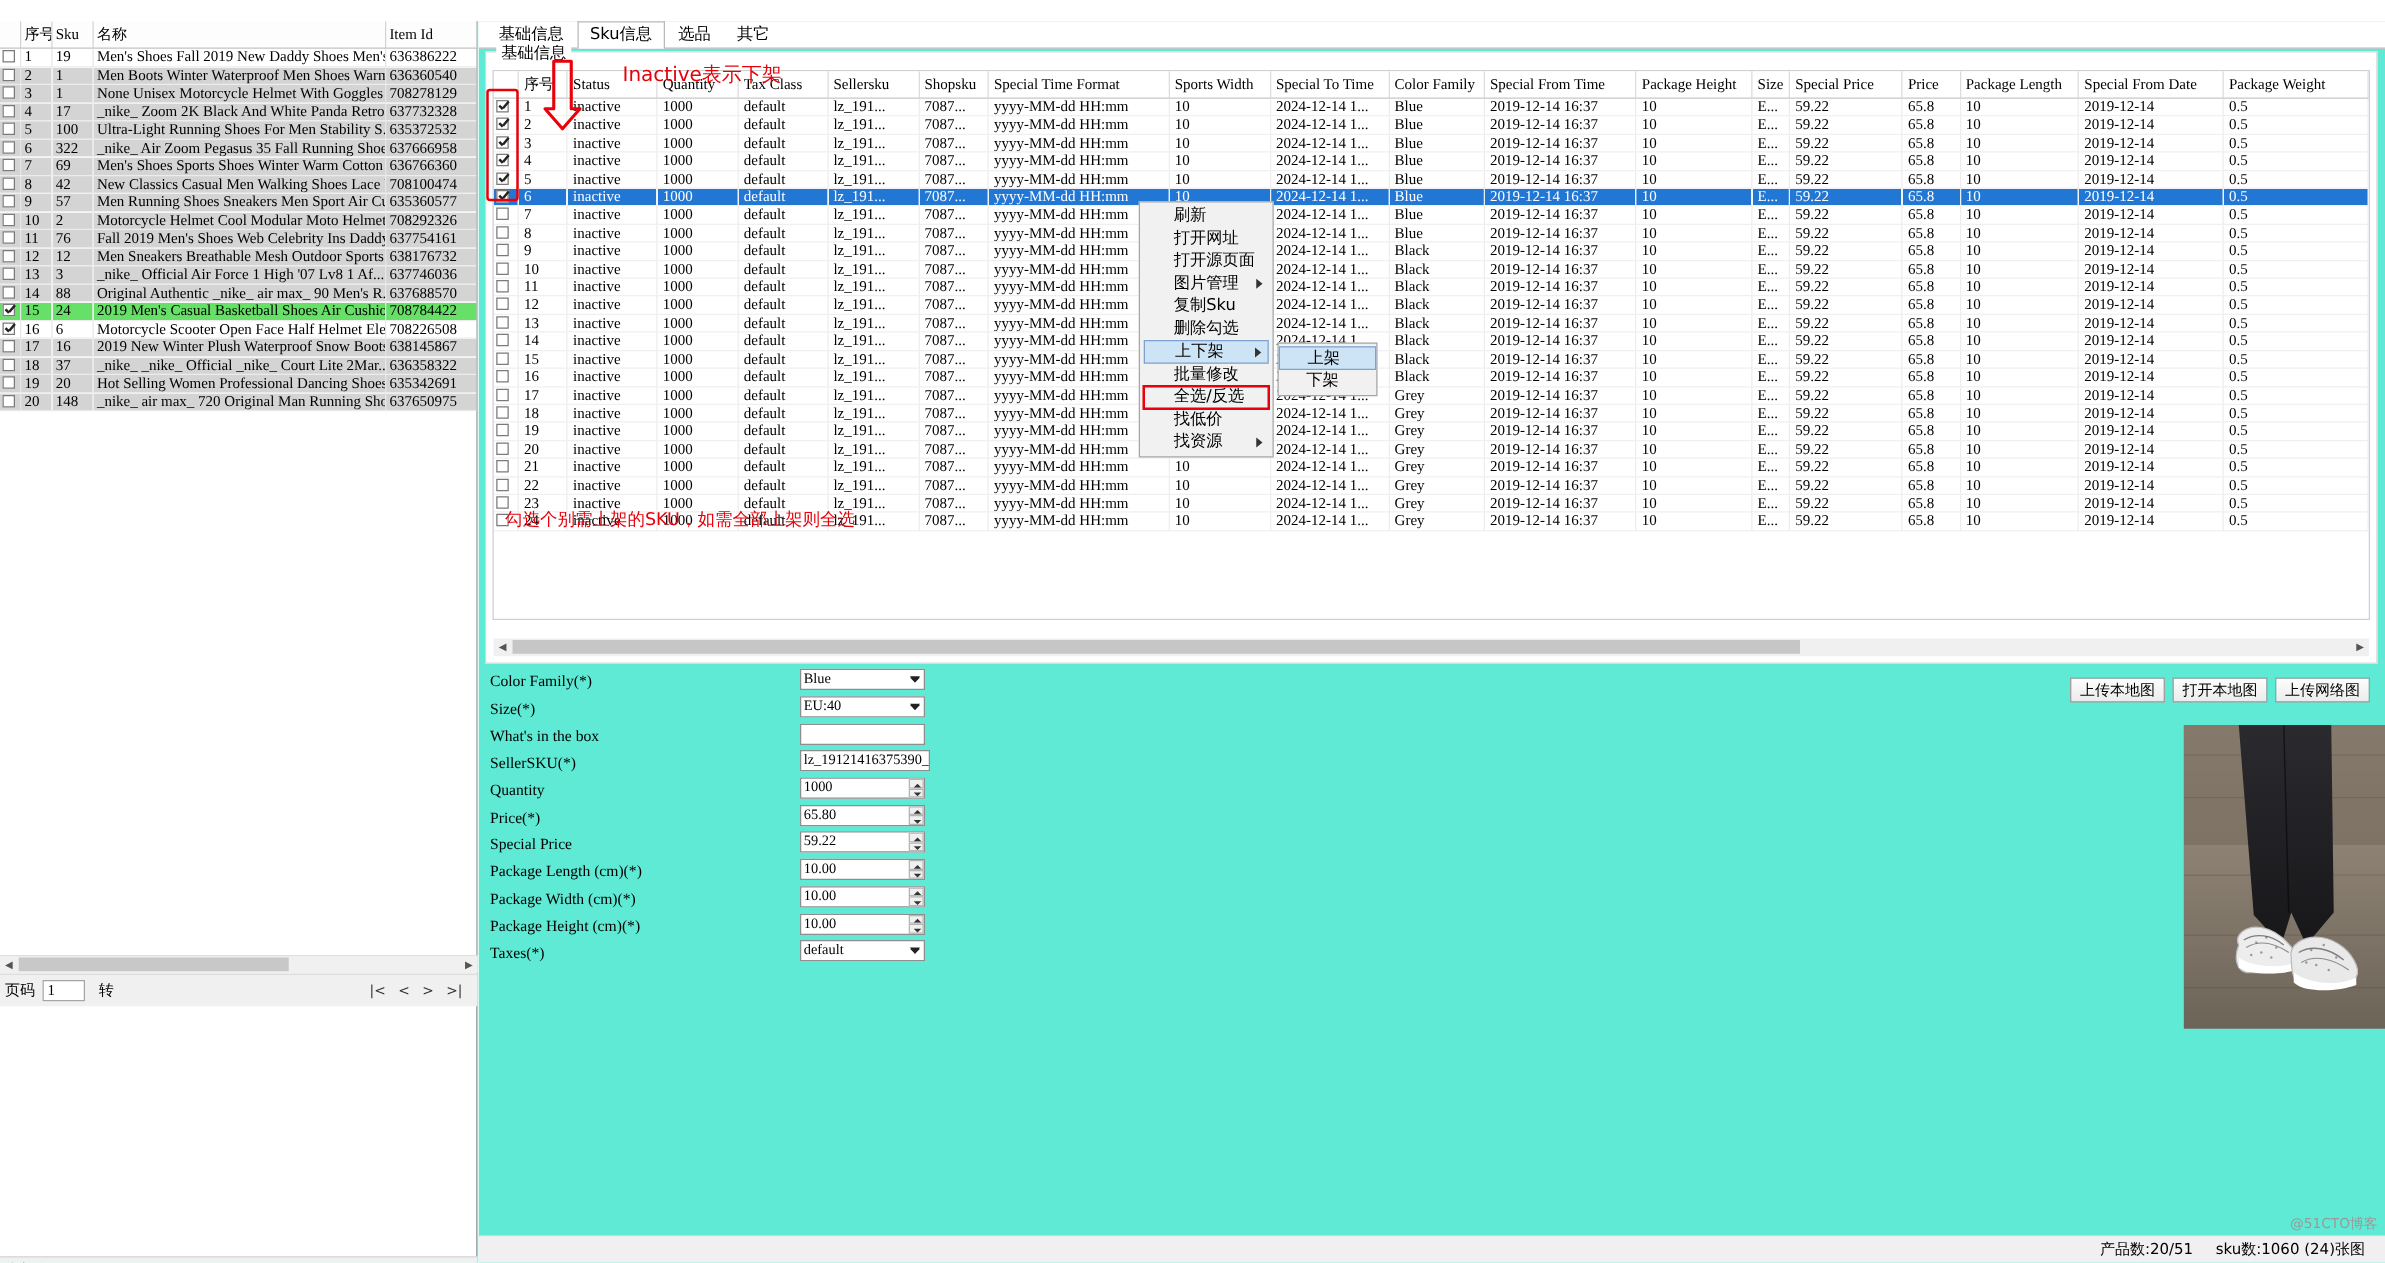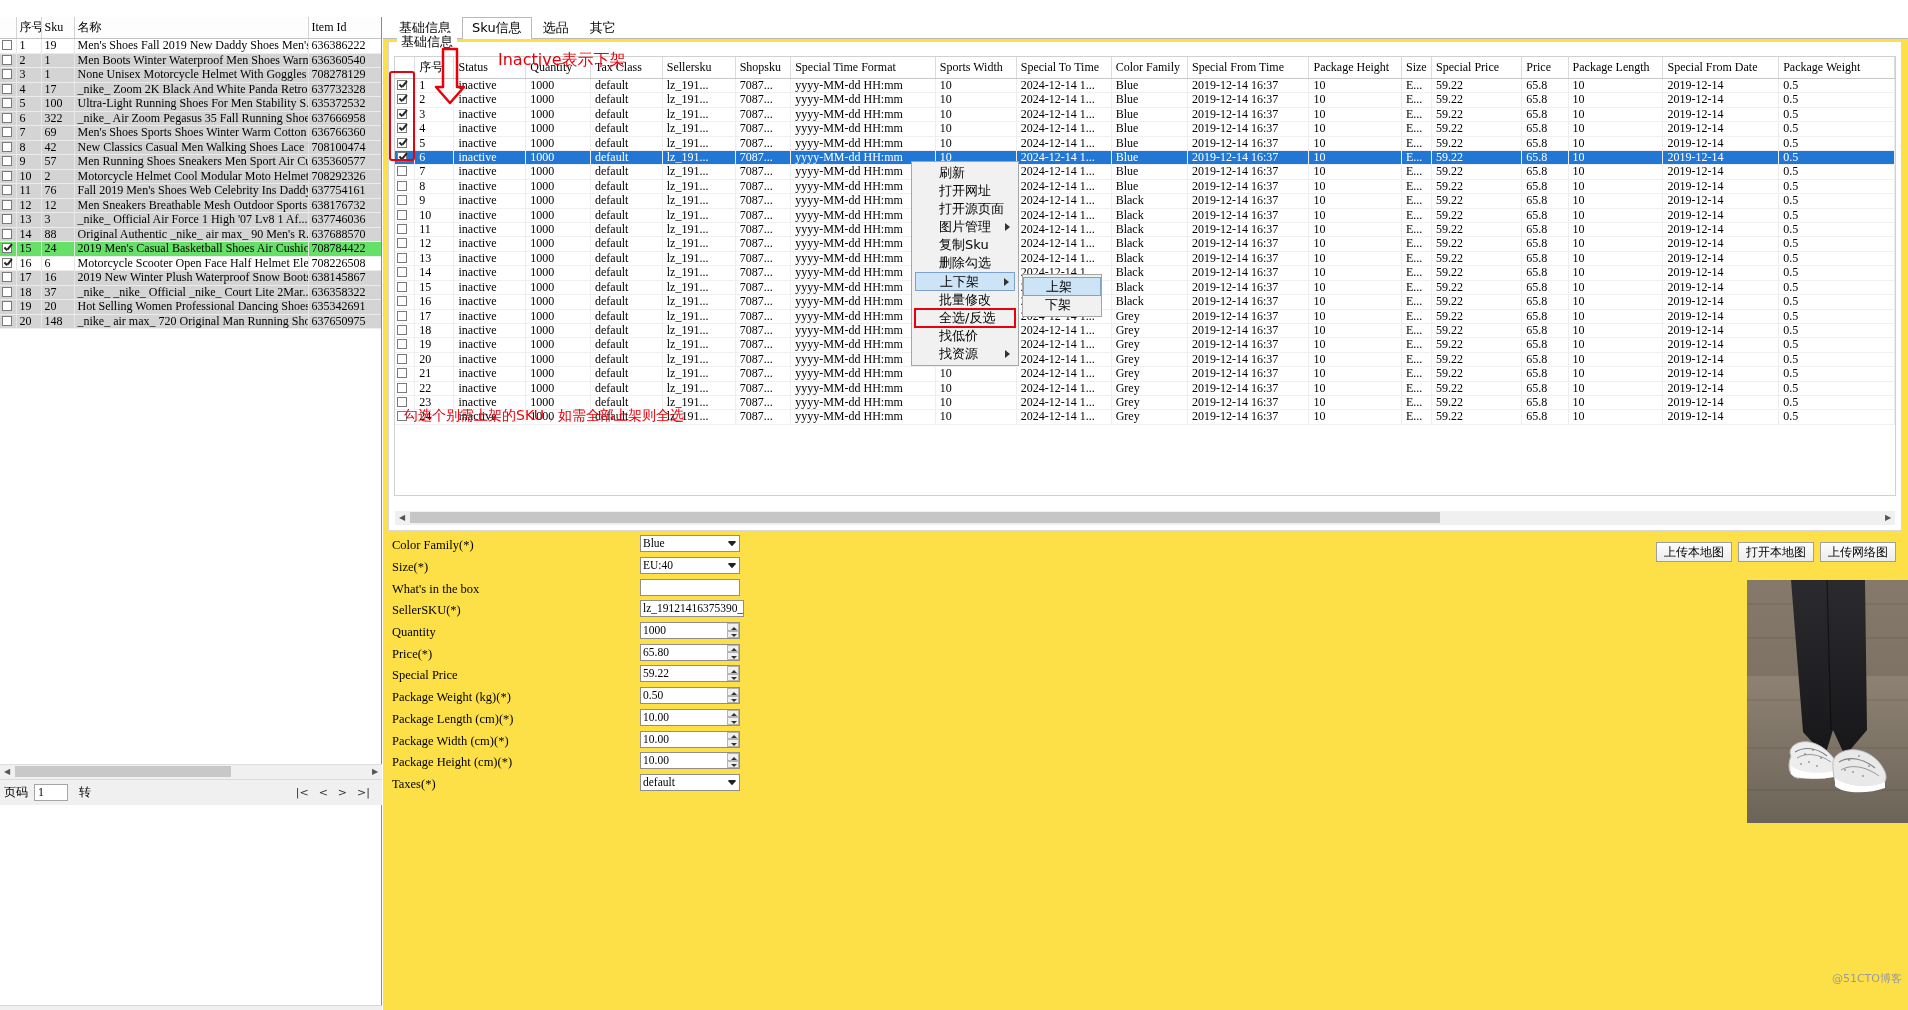--- a/index.html
+++ b/index.html
@@ -88,21 +88,21 @@
   .pager .navgrp { margin-left: auto; display: flex; gap: 10px; padding-right: 8px; color: #333; }
   .pager .navgrp span { font-family: "DejaVu Sans", sans-serif; font-size: 11px; }
   .statusleft {
     position: absolute; left: 0; top: 988px; width: 382px; height: 22px;
     background: #f0f0f0; border-top: 1px solid #d5d5d5;
     display: flex; align-items: center; padding-left: 4px;
     font-family: "DejaVu Sans","Liberation Sans",sans-serif; font-size: 12px;
   }
 
   
-  .right-panel { position: absolute; left: 383px; top: 17px; width: 1525px; height: 993px; background: #fde047; }
+  .right-panel { position: absolute; left: 383px; top: 17px; width: 1525px; height: 993px; background: #5eead4; }
   .tabs {
     position: absolute; left: 0; top: 0; height: 22px; width: 100%;
     display: flex; align-items: flex-end; padding-left: 6px; gap: 1px;
     border-bottom: 1px solid #b9b9b9; background: #fff;
   }
   .tab {
     padding: 2px 9px 3px 9px; font-size: 13px; cursor: default;
     font-family: "DejaVu Sans","Liberation Sans",sans-serif;
     border: 1px solid transparent; border-bottom: none; line-height: 15px;
   }
@@ -1002,27 +1002,20 @@
             </span></div>
         </div>
         <div class="frow">
           <div class="flabel">Special Price</div>
           <div class="fctl"><div class="ftxt" style="width: 100px;">59.22</div><span class="spin">
               <i class="up"></i>
               <i class="dn"></i>
             </span></div>
         </div>
         <div class="frow">
-          <div class="flabel">Package Weight (kg)(*)</div>
-          <div class="fctl"><div class="ftxt" style="width: 100px;">0.50</div><span class="spin">
-              <i class="up"></i>
-              <i class="dn"></i>
-            </span></div>
-        </div>
-        <div class="frow">
           <div class="flabel">Package Length (cm)(*)</div>
           <div class="fctl"><div class="ftxt" style="width: 100px;">10.00</div><span class="spin">
               <i class="up"></i>
               <i class="dn"></i>
             </span></div>
         </div>
         <div class="frow">
           <div class="flabel">Package Width (cm)(*)</div>
           <div class="fctl"><div class="ftxt" style="width: 100px;">10.00</div><span class="spin">
               <i class="up"></i>
@@ -1119,15 +1112,20 @@
         <div class="mi"><span>找资源</span><span class="arr"></span></div>
         <div class="submenu" id="submenu">
           <div class="mi hl2">上架</div>
           <div class="mi">下架</div>
         </div>
     </div>
 
   </div>
 
 
+  <div class="statusbar-right">
+    <span style="flex:1"></span>
+    <span style="padding-right:18px">产品数:20/51</span>
+    <span style="padding-right:16px">sku数:1060  (24)张图</span>
+  </div>
 
   <div class="wm">@51CTO博客</div>
 </div>
 
 </body></html>

